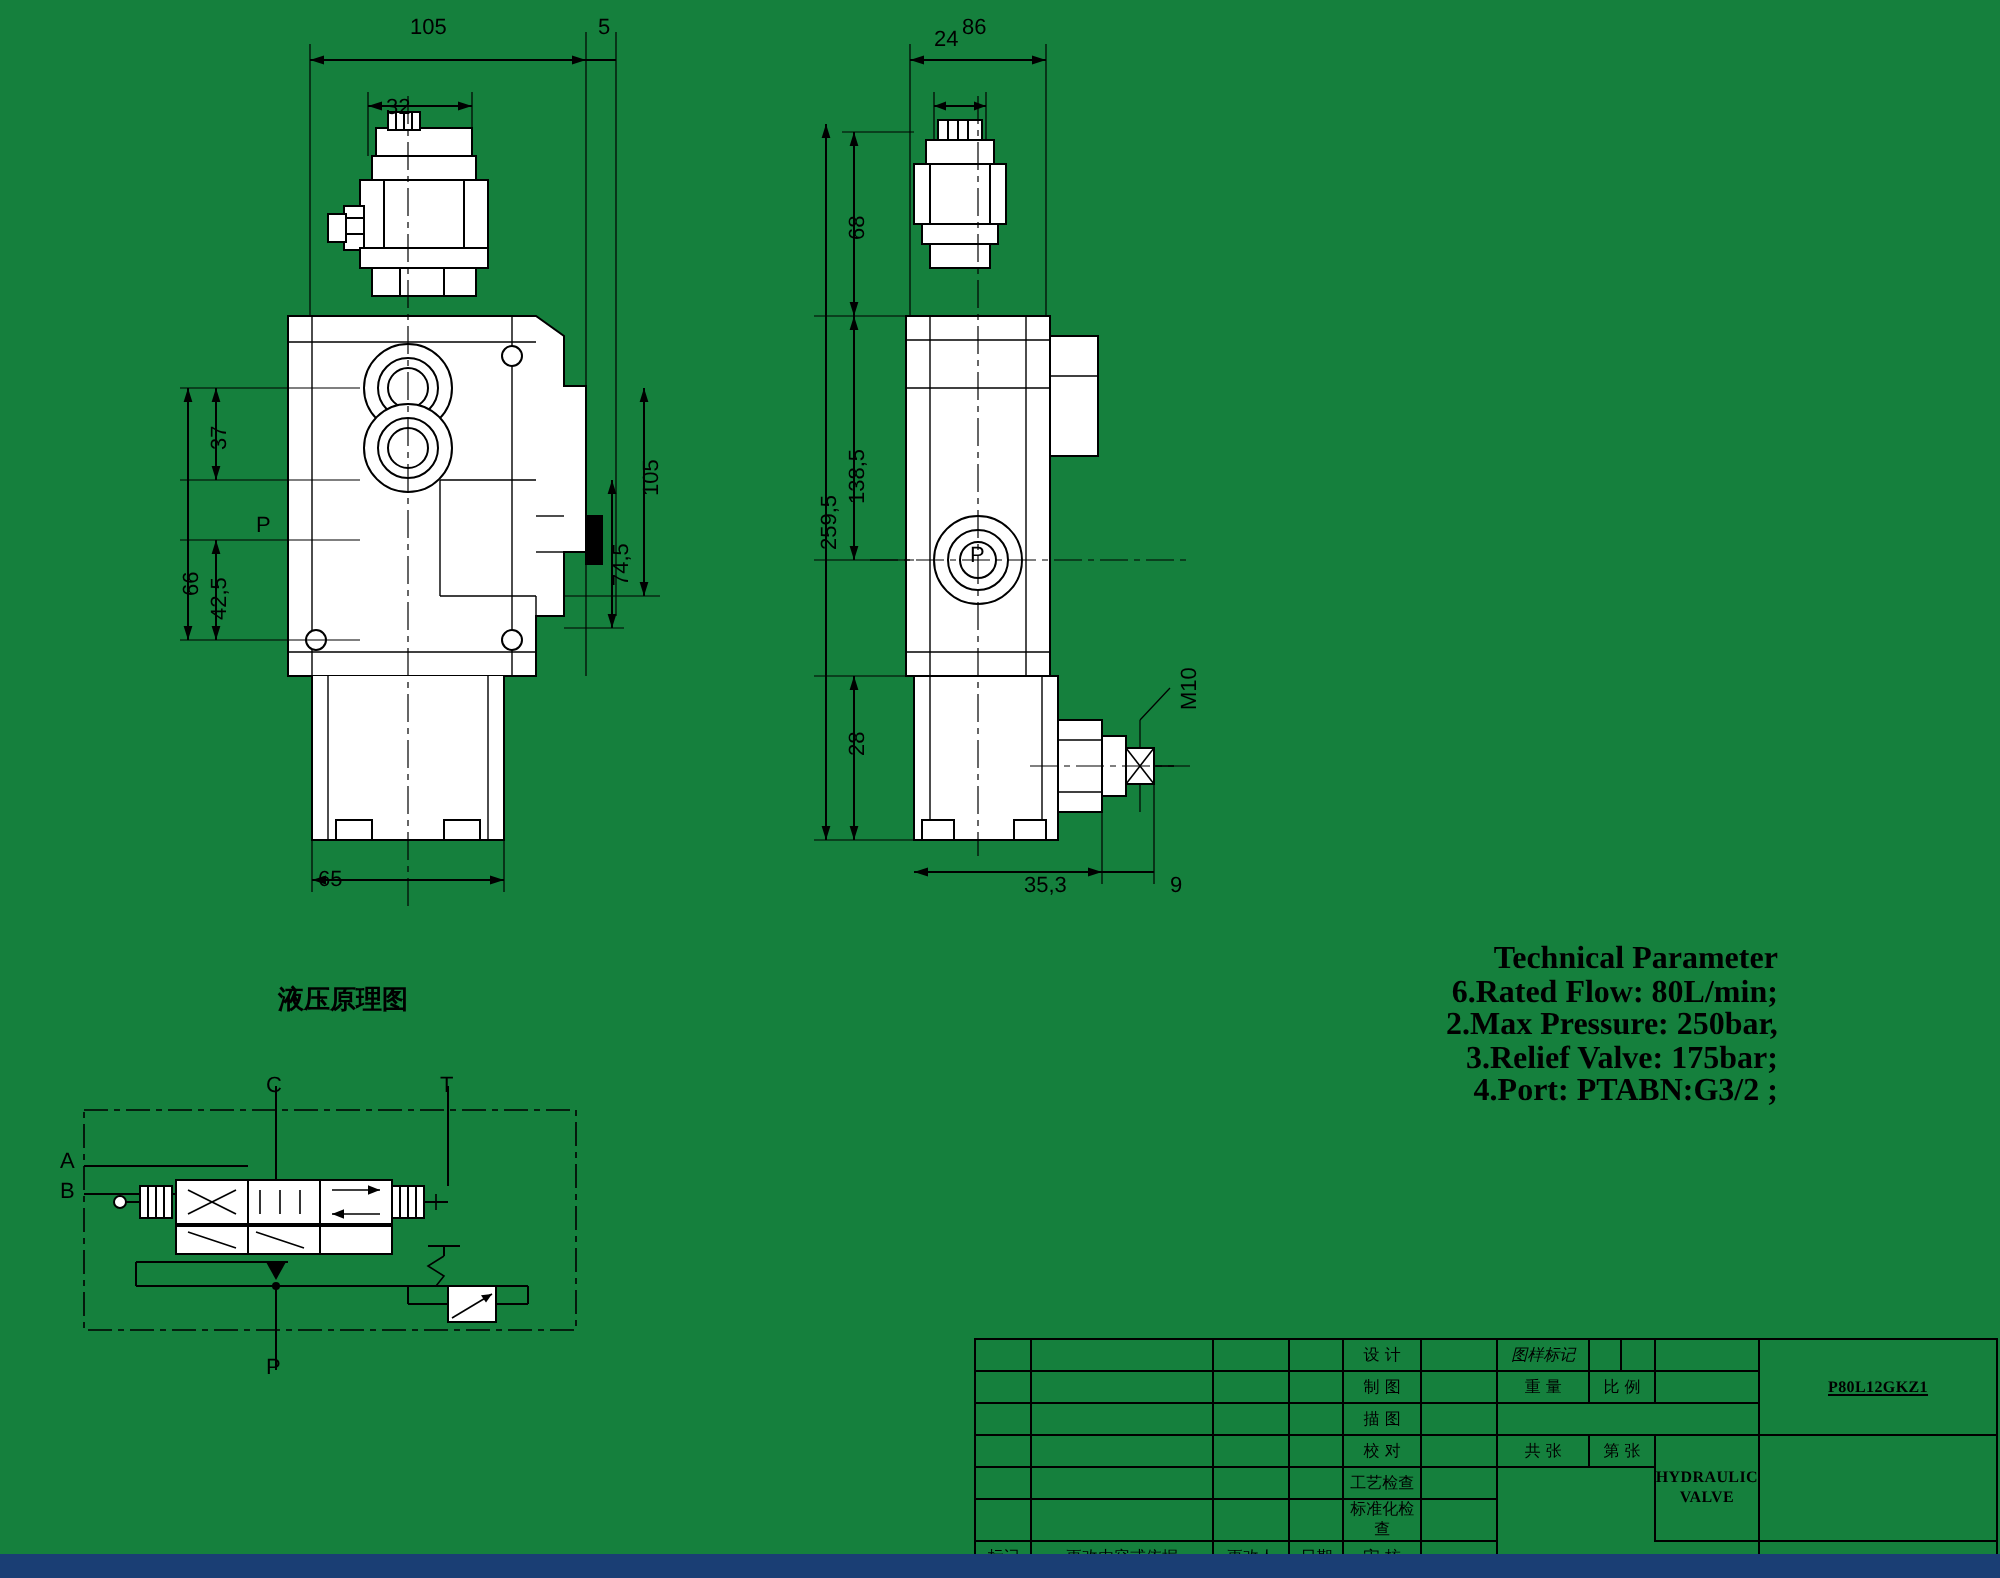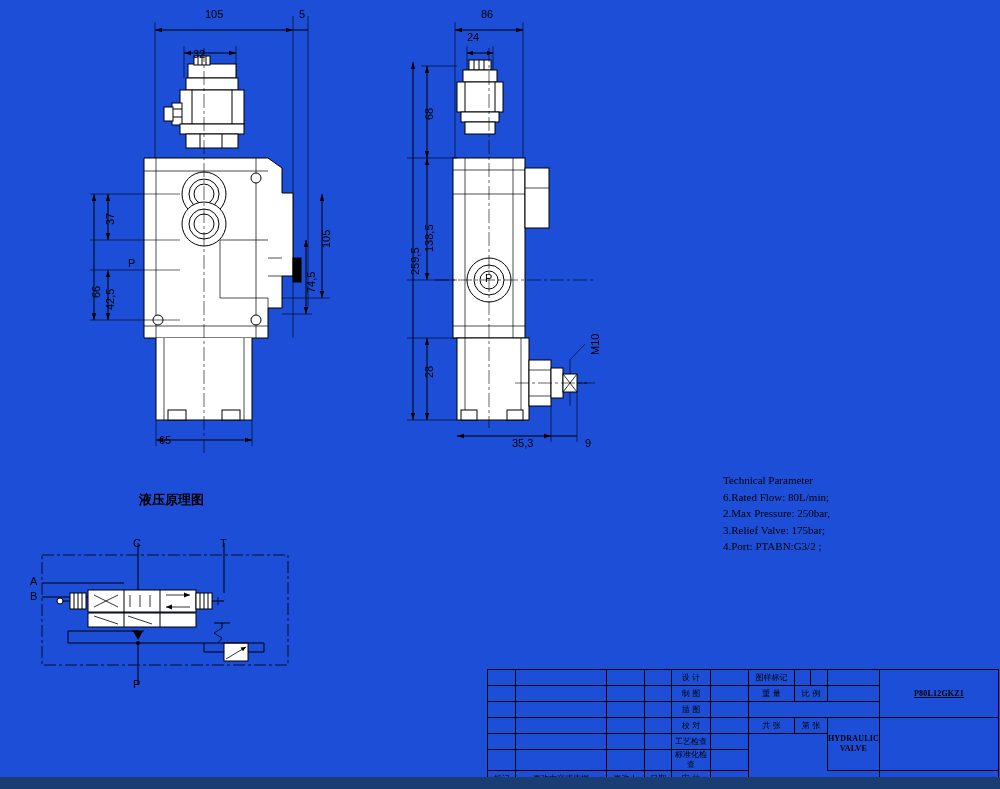--- a/index.html
+++ b/index.html
@@ -8,45 +8,46 @@
     background: #ffffff;
   }
   body {
     font-family: "Liberation Serif", serif;
     color: #000000;
   }
   #sheet {
     position: relative;
     width: 1000px;
     height: 789px;
-    background: #1d4ed8;
+    background: #15803d;
     overflow: hidden;
   }
   .abs { position: absolute; }
   .dimtext {
     font-family: "Liberation Sans", sans-serif;
     font-size: 11px;
     color: #000;
     white-space: nowrap;
   }
   .dimtext.rot {
     transform: rotate(-90deg);
     transform-origin: left top;
   }
   .cn {
     font-family: Liberation Mono, monospace;
     font-weight: bold;
     font-size: 13px;
   }
   .tech {
     font-family: "Liberation Serif", serif;
-    font-weight: normal;
-    font-size: 11px;
+    font-weight: bold;
+    font-size: 16px;
     line-height: 16.5px;
     white-space: nowrap;
+    text-align: right;
   }
   .title-block {
     border: 1.6px solid #000;
     border-collapse: collapse;
     font-family: "DejaVu Sans", sans-serif;
     font-size: 8px;
   }
   .title-block td {
     border: 1px solid #000;
     padding: 0;
@@ -295,21 +296,21 @@
         <line x1="175" y1="352" x2="190" y2="336" stroke-width="0.6"></line>
 
         <line x1="94" y1="40" x2="94" y2="420" stroke-dasharray="14,3,3,3" stroke-width="0.6"></line>
         <line x1="40" y1="272" x2="200" y2="272" stroke-dasharray="14,3,3,3" stroke-width="0.6"></line>
         <line x1="120" y1="375" x2="200" y2="375" stroke-dasharray="14,3,3,3" stroke-width="0.6"></line>
       </g>
     </svg>
   </div>
 
   <div class="abs dimtext" style="left:481px; top:8px;">86</div>
-  <div class="abs dimtext" style="left:467px; top:31px;">24</div>
+  <div class="abs dimtext" style="left:467px; top:14px;">24</div>
   <div class="abs dimtext rot" style="left:423px; top:120px;">68</div>
   <div class="abs dimtext rot" style="left:409px; top:275px;">259,5</div>
   <div class="abs dimtext rot" style="left:423px; top:252px;">138,5</div>
   <div class="abs dimtext rot" style="left:423px; top:378px;">28</div>
   <div class="abs dimtext" style="left:512px; top:437px;">35,3</div>
   <div class="abs dimtext" style="left:585px; top:437px;">9</div>
   <div class="abs dimtext rot" style="left:589px; top:355px;">M10</div>
   <div class="abs label-p" style="left:485px; top:272px;">P</div>
 
   <div class="abs cn" style="left:139px; top:491px;">液压原理图</div>
@@ -404,21 +405,21 @@
   <div class="abs" style="left:487px; top:669px;">
     <table class="title-block" cellspacing="0" style="width:512px;">
       <tbody>
           <tr>
         <td style="width:30px;"></td>
         <td style="width:100px;"></td>
         <td style="width:42px;"></td>
         <td style="width:28px;"></td>
         <td style="width:42px;">设 计</td>
         <td style="width:42px;"></td>
-        <td style="width:50px;">图样标记</td>
+        <td style="width:50px;font-style:italic;">图样标记</td>
         <td style="width:17px;"></td>
         <td style="width:17px;"></td>
         <td style="width:17px;"></td>
         <td rowspan="3" style="width:127px;text-decoration:underline;" class="partno">P80L12GKZ1</td>
       </tr>
       <tr>
         <td></td>
             <td></td>
             <td></td>
             <td></td>

